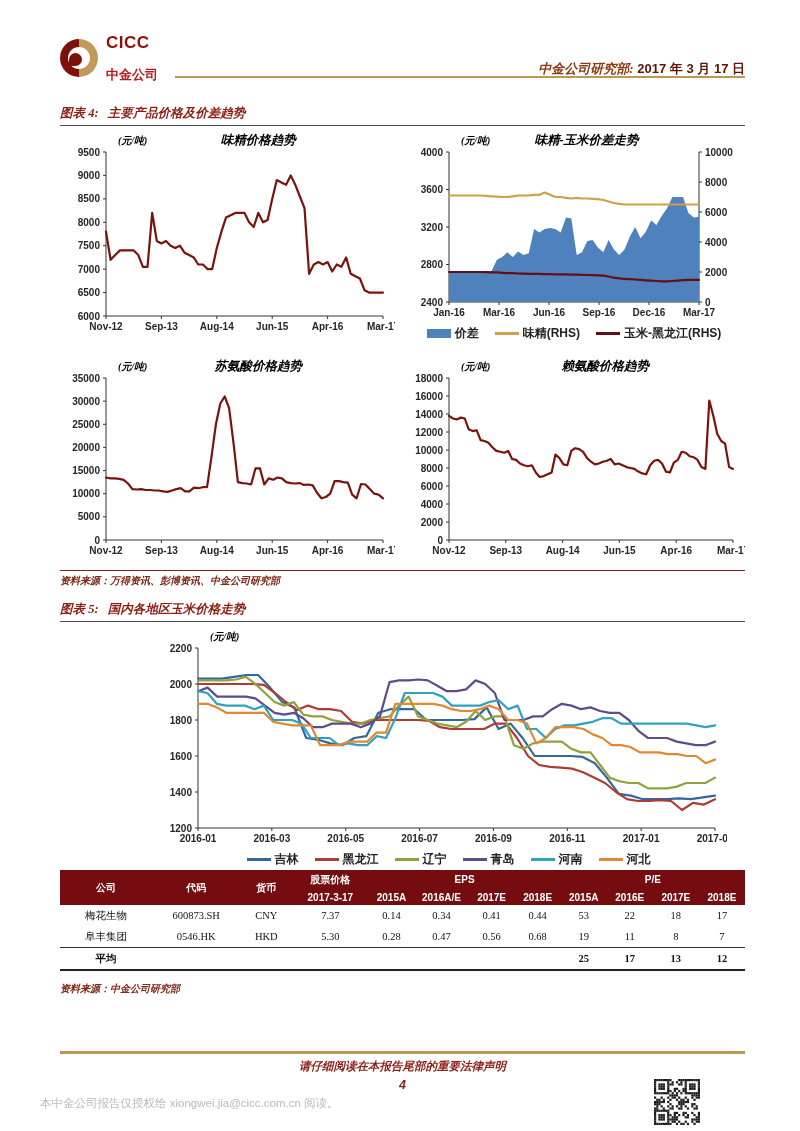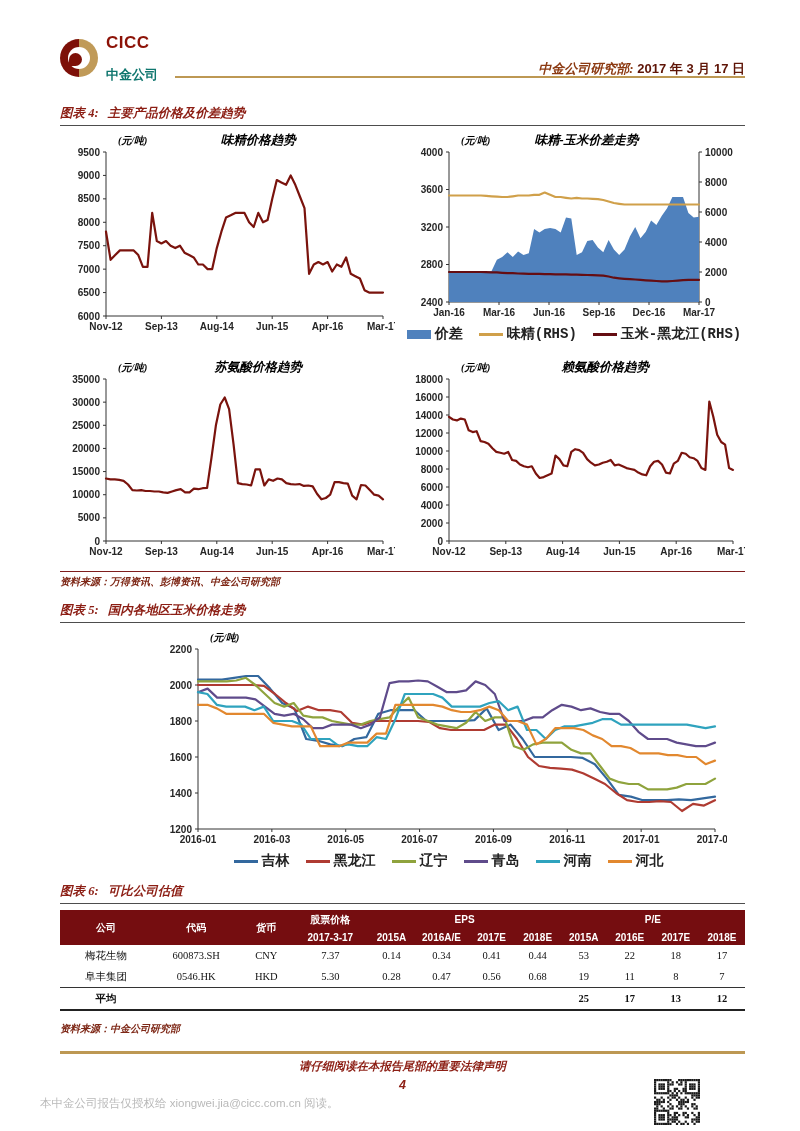--- a/index.html
+++ b/index.html
@@ -9,35 +9,35 @@
   
   .header{position:relative;padding:34px 55px 0 60px;height:58px;}
   .logo{display:flex;align-items:center;gap:8px;}
   .logo-mark{position:relative;width:38px;height:38px;border-radius:50%;
              background:conic-gradient(#C09A58 0 180deg,#7D1008 180deg 360deg);}
   .logo-mark::before{content:"";position:absolute;inset:8px;background:#fff;border-radius:50%;}
   .logo-mark::after{content:"";position:absolute;left:9px;top:14px;width:13px;height:13px;
              background:#7D1008;border-radius:50% 50% 50% 0;}
   .logo-text{display:flex;flex-direction:column;line-height:1.05;gap:16px;}
   .logo-en{font-size:17px;font-weight:800;color:#8C1207;letter-spacing:.5px;}
-  .logo-cn{font-size:13px;font-weight:800;color:#0f766e;}
+  .logo-cn{font-size:13px;font-weight:800;color:#b91c1c;}
   .header-right{position:absolute;right:55px;top:60px;font-size:13px;}
   .dept{color:#8C3A12;font-weight:700;font-family:"Liberation Serif",serif;font-style:italic;}
   .hdate{color:#5E1406;font-weight:800;}
   .gold-rule{position:absolute;left:175px;right:55px;top:76px;height:2px;background:#BD9853;}
   
   .fig-head{margin:13px 0 6px;border-bottom:1px solid #4d4d4d;padding-bottom:3px;
             font-family:"Liberation Serif",serif;font-style:italic;font-weight:700;
             font-size:12.5px;color:#8C1E14;}
   .fig-head .fig-title{margin-left:6px;}
   
   .chart-grid{display:flex;justify-content:space-between;}
   .chart-cell{position:relative;}
   .legend{display:flex;justify-content:center;gap:16px;align-items:center;
-          font-size:14px;font-weight:700;color:#222;margin-top:1px;font-family:Liberation Mono, monospace;}
+          font-size:12px;font-weight:700;color:#222;margin-top:1px;}
   .legend .item{display:flex;align-items:center;gap:4px;}
   .legend .sw{display:inline-block;width:24px;}
   .source{font-family:"Liberation Serif",serif;font-style:italic;font-weight:700;
           font-size:10px;color:#7E2817;padding-top:3px;margin-top:8px;}
   .source.ruled{border-top:1px solid #7f1d1d;}
   
   .chart5-wrap{margin-left:92px;}
   
   .vtable{width:100%;border-collapse:collapse;border-bottom:2px solid #222;margin-top:2px;}
   .vtable thead th{background:#750D10;color:#fff;font-weight:700;font-size:10px;
@@ -330,24 +330,20 @@
             <span>河南</span>
           </span>
           <span class="item">
             <span class="sw" style="background: rgb(226, 136, 47); height: 3px;"></span>
             <span>河北</span>
           </span>
         </div>
     </div>
 
 
-    <div class="fig-head">
-      <span>图表 6:</span>
-      <span class="fig-title">可比公司估值</span>
-    </div>
 
     <table class="vtable">
         <colgroup>
           <col style="width: 92px;">
           <col style="width: 88px;">
           <col style="width: 52px;">
           <col style="width: 76px;">
           <col style="width: 46px;">
           <col style="width: 54px;">
           <col style="width: 46px;">

